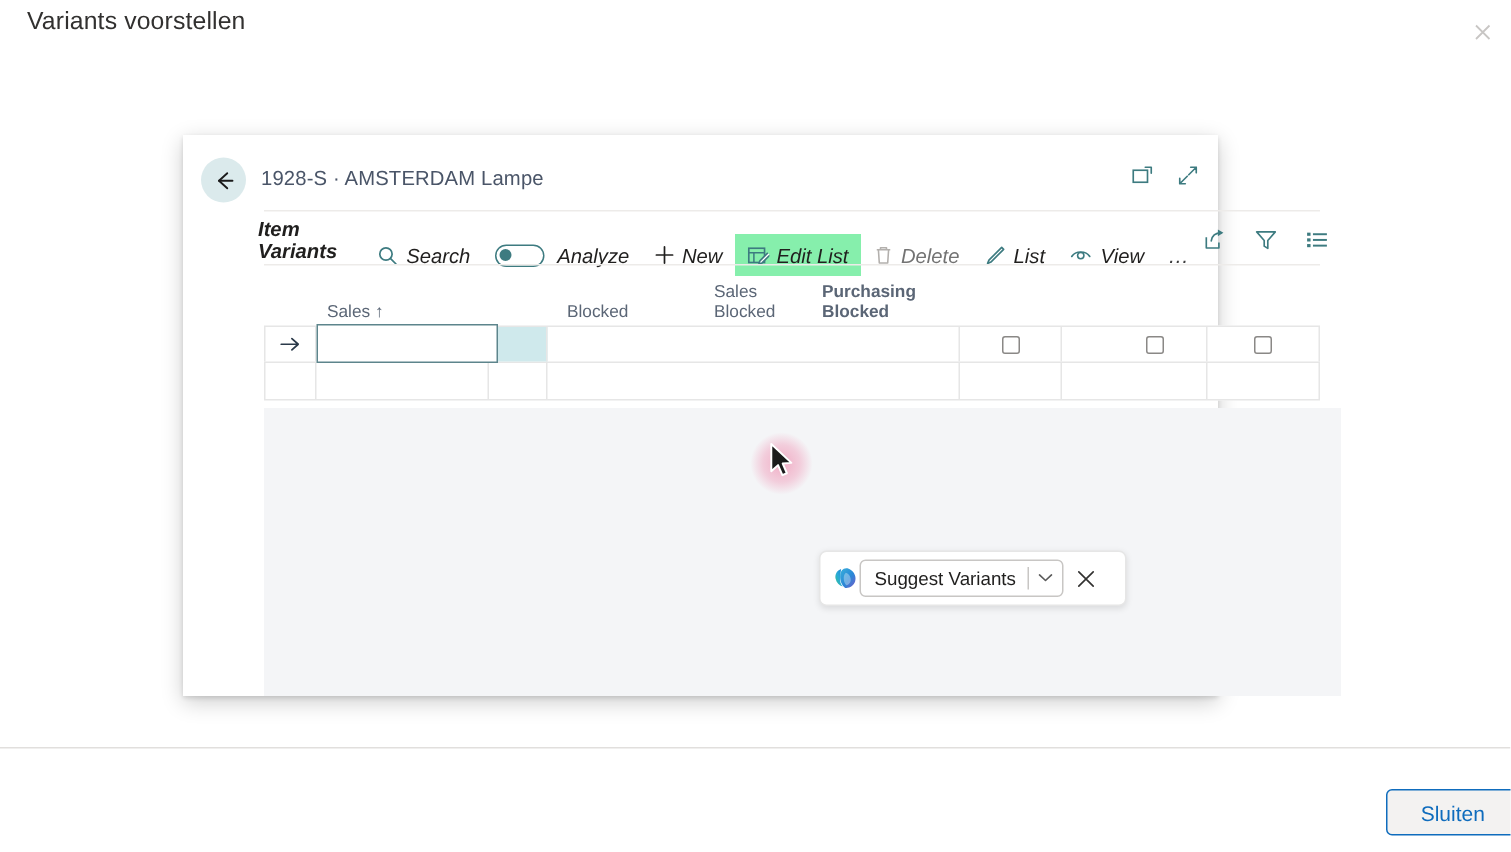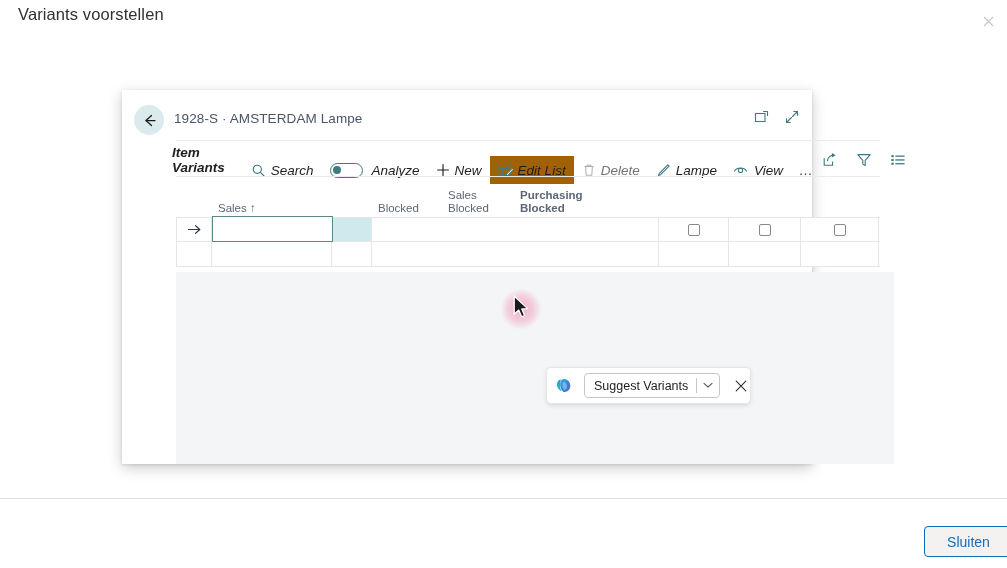--- a/index.html
+++ b/index.html
@@ -129,21 +129,21 @@
   .tb-item {
     display: flex; align-items: center; gap: 5px;
     height: 28px;
     padding: 0 8px;
     font-size: 13.5px;
     color: #201f1e;
     cursor: pointer;
     white-space: nowrap;
     margin-top: 20px;
   }
-  .tb-item.active { background: #a16207; }
+  .tb-item.active { background: #86efac; }
   .tb-item.disabled { color: #737373; cursor: default; }
   .tb-spacer { flex: 1; }
   .tb-right { display: flex; align-items: center; gap: 18px; padding-right: 8px; }
   .tb-right .ic { cursor: pointer; display:block; }
 
   
   .tg {
     width: 33px; height: 15px;
     border-radius: 9px;
     border: 1px solid #3d7b80;
@@ -200,21 +200,21 @@
     display: flex; align-items: center;
     position: relative;
   }
   .grid-row .cell:first-child { border-left: 1px solid #e6e6e6; }
 
   .c-ind   { width: 36px; justify-content: center; }
   .c-code  { width: 120px; }
   .c-small { width: 40px; }
   .c-desc  { width: 287px; }
   .c-blk   { width: 70px; justify-content: center; }
-  .c-sblk  { width: 72px; justify-content: center; }
+  .c-sblk  { width: 72px; justify-content: center; margin-left: 28px; }
   .c-pblk  { width: 78px; justify-content: center; font-weight: bold; }
 
   .cell-input {
     position: absolute;
     left: 0; top: -2px;
     width: 121px; height: 26px;
     border: 1.5px solid #5d858c;
     background: #ffffff;
     z-index: 3;
   }
@@ -232,21 +232,21 @@
   .copilot-bar {
     position: absolute;
     left: 424px; top: 277px;
     width: 205px; height: 37px;
     background: #ffffff;
     border: 1px solid #e6e6e6;
     border-radius: 5px;
     box-shadow: 0 1.5px 4px rgba(0,0,0,.10);
     display: flex; align-items: center;
     padding: 0 8px;
-    gap: 11px;
+    gap: 0;
   }
   .cp-logo { width: 18px; height: 18px; display:block; flex:none; }
   .cp-split {
     height: 25px;
     border: 1px solid #c8c6c4;
     border-radius: 4px;
     display: flex; align-items: center;
     background: #fff;
     cursor: pointer;
   }
@@ -362,21 +362,21 @@
       <svg width="14" height="14" viewBox="0 0 14 14">
         <path d="M2.5 3.5 H11.5 M5 3.5 V2.2 H9 V3.5 M3.6 3.5 L4.2 12.3 H9.8 L10.4 3.5" stroke="#b3b0ad" stroke-width="1.05" fill="none" stroke-linejoin="round"></path>
       </svg>
       <span>Delete</span>
     </span>
 
     <span class="tb-item">
       <svg width="15" height="15" viewBox="0 0 15 15">
         <path d="M11.8 1.9 L13.1 3.2 L4.6 11.7 L2.4 12.6 L3.3 10.4 Z" stroke="#3d7b80" stroke-width="1.1" fill="none" stroke-linejoin="round"></path>
       </svg>
-      <span>Lampe</span>
+      <span>List</span>
     </span>
 
     <span class="tb-item">
       <svg width="16" height="15" viewBox="0 0 16 15">
         <path d="M1.5 8 C4 4 11 4 13.5 8" stroke="#3d7b80" stroke-width="1.1" fill="none" stroke-linecap="round"></path>
         <circle cx="7.5" cy="7.4" r="2.1" stroke="#3d7b80" stroke-width="1.05" fill="none"></circle>
       </svg>
       <span>View</span>
     </span>
 

